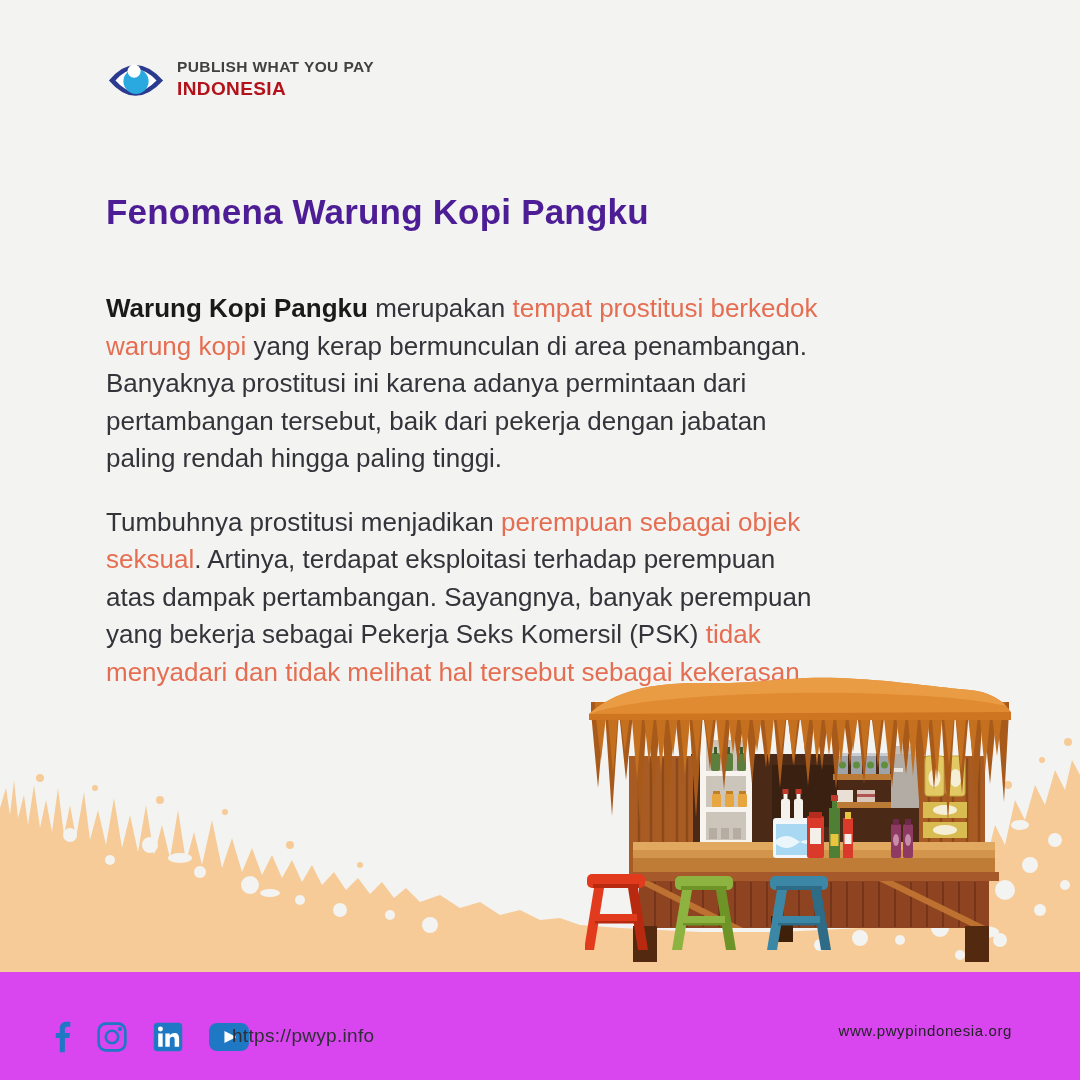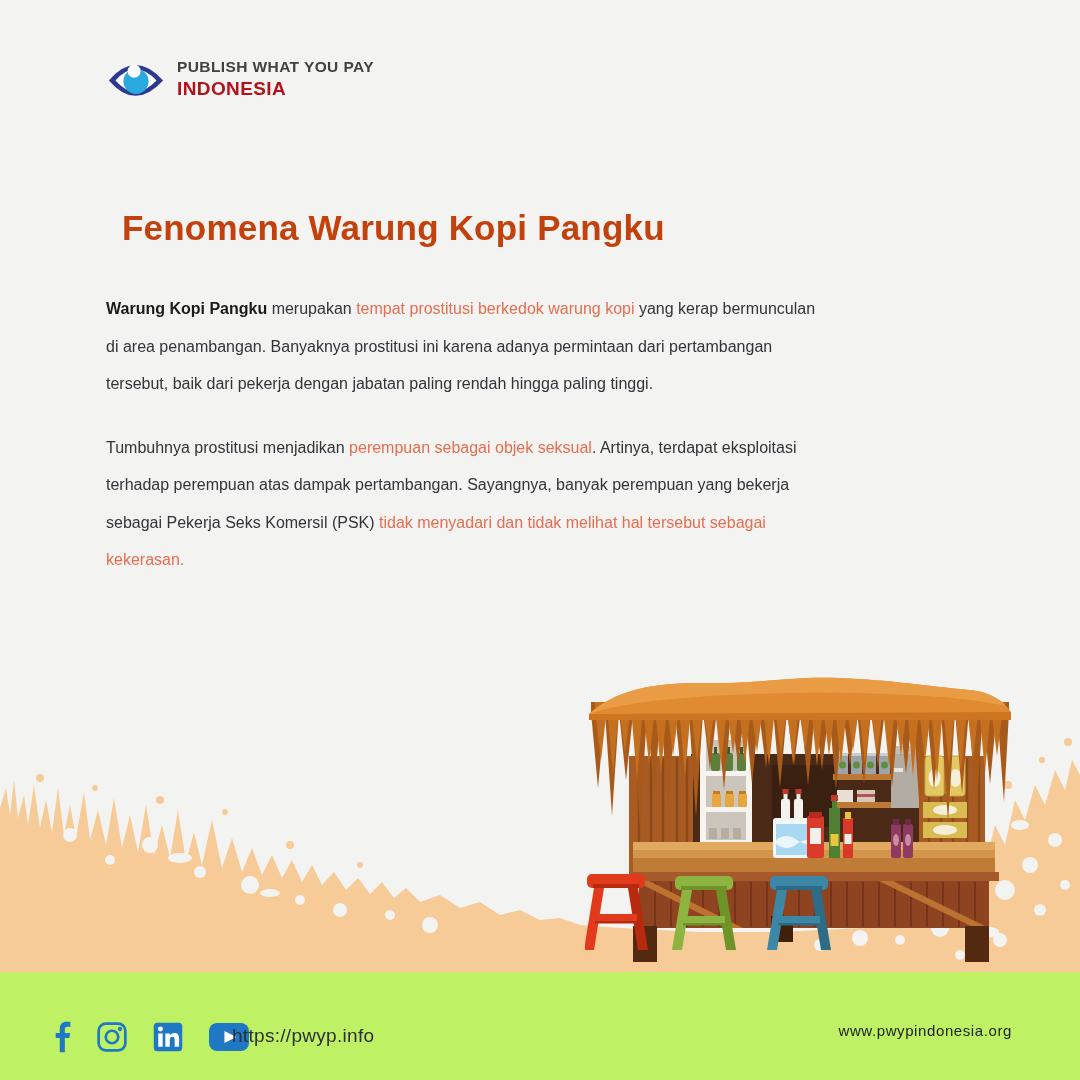--- a/index.html
+++ b/index.html
@@ -6,32 +6,32 @@
   body{font-family:"Liberation Sans", sans-serif; background:#e9e9e9;}
   .canvas{position:relative;width:1080px;height:1080px;background:#F3F3F1;overflow:hidden;}
 
   
   .logo-row{position:absolute;left:108px;top:56px;display:flex;align-items:center;gap:13px;}
   .logo-text{display:flex;flex-direction:column;line-height:1.3;}
   .logo-org{font-size:15.5px;font-weight:700;color:#414141;letter-spacing:.4px;}
   .logo-country{font-size:19px;font-weight:700;color:#B3121B;letter-spacing:.4px;}
 
   
-  .title{position:absolute;left:106px;top:192px;font-size:35px;font-weight:700;color:#c2410c;letter-spacing:.2px;margin:16px;}
-  .article{position:absolute;left:106px;top:290px;width:712px;font-size:16px;line-height:37.5px;color:#33333A;}
+  .title{position:absolute;left:106px;top:192px;font-size:35px;font-weight:700;color:#4c1d95;letter-spacing:.2px;margin:0;}
+  .article{position:absolute;left:106px;top:290px;width:712px;font-size:26px;line-height:37.5px;color:#33333A;}
   .article p{margin:0 0 26px 0;}
   .seg-bold{font-weight:700;color:#1A1A1A;}
   .seg-accent{color:#E56E52;}
 
   
   .texture{position:absolute;left:0;top:610px;width:1080px;height:365px;z-index:1;}
   .stall{position:absolute;left:585px;top:668px;width:430px;height:300px;z-index:2;}
 
   
-  .footer{position:absolute;left:0;top:972px;width:1080px;height:108px;background:#bef264;z-index:3;}
+  .footer{position:absolute;left:0;top:972px;width:1080px;height:108px;background:#d946ef;z-index:3;}
   .social-row{position:absolute;left:52px;top:48px;display:flex;align-items:center;gap:24px;}
   .site-url{position:absolute;left:232px;top:53px;font-size:19px;color:#2E2E36;letter-spacing:.3px;}
   .website{position:absolute;right:68px;top:50px;font-size:15px;color:#222226;letter-spacing:.6px;}
 </style>
 </head>
 <body>
 
 <div class="canvas">
 
   <svg class="texture" viewBox="0 0 1080 365" preserveAspectRatio="none">

